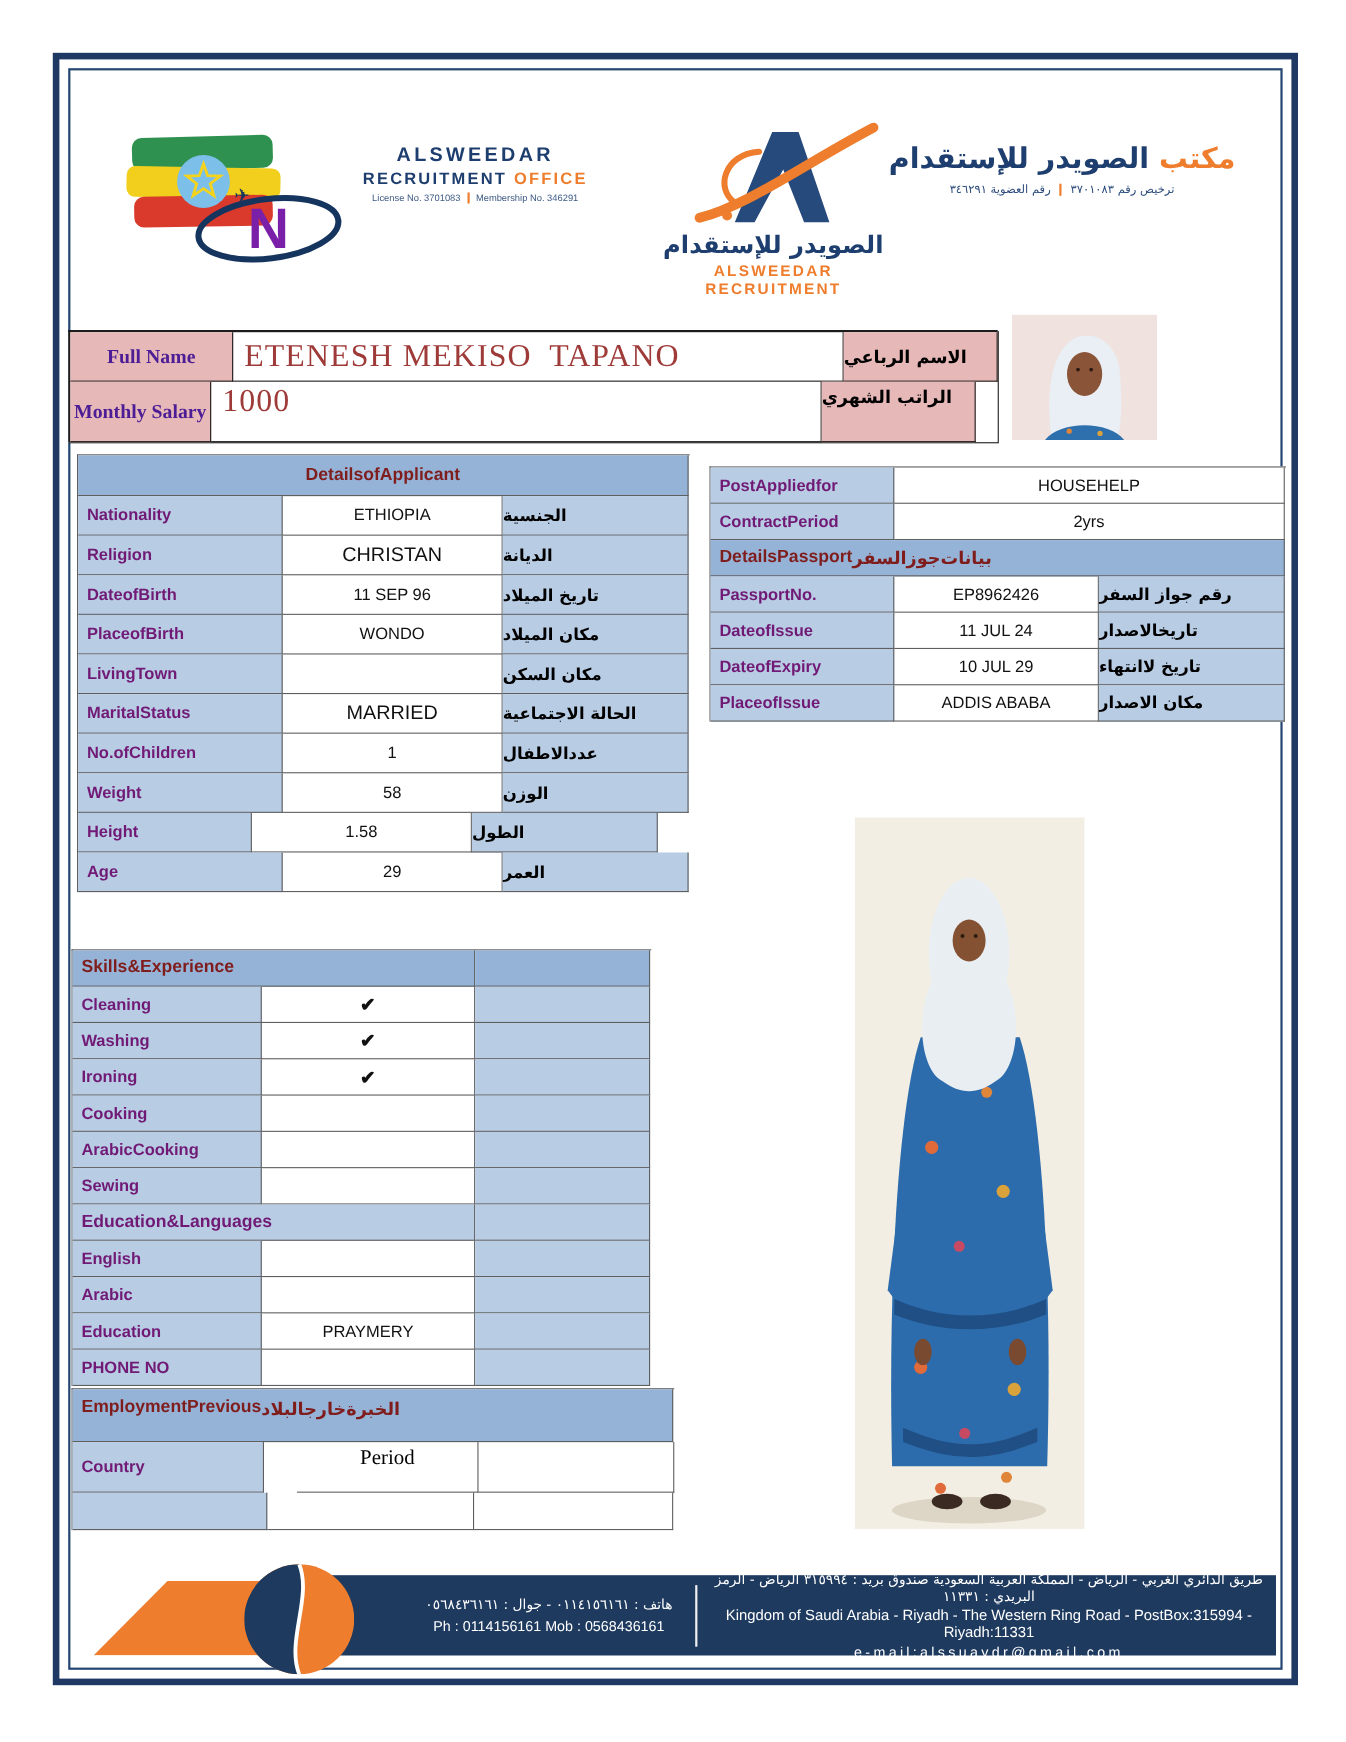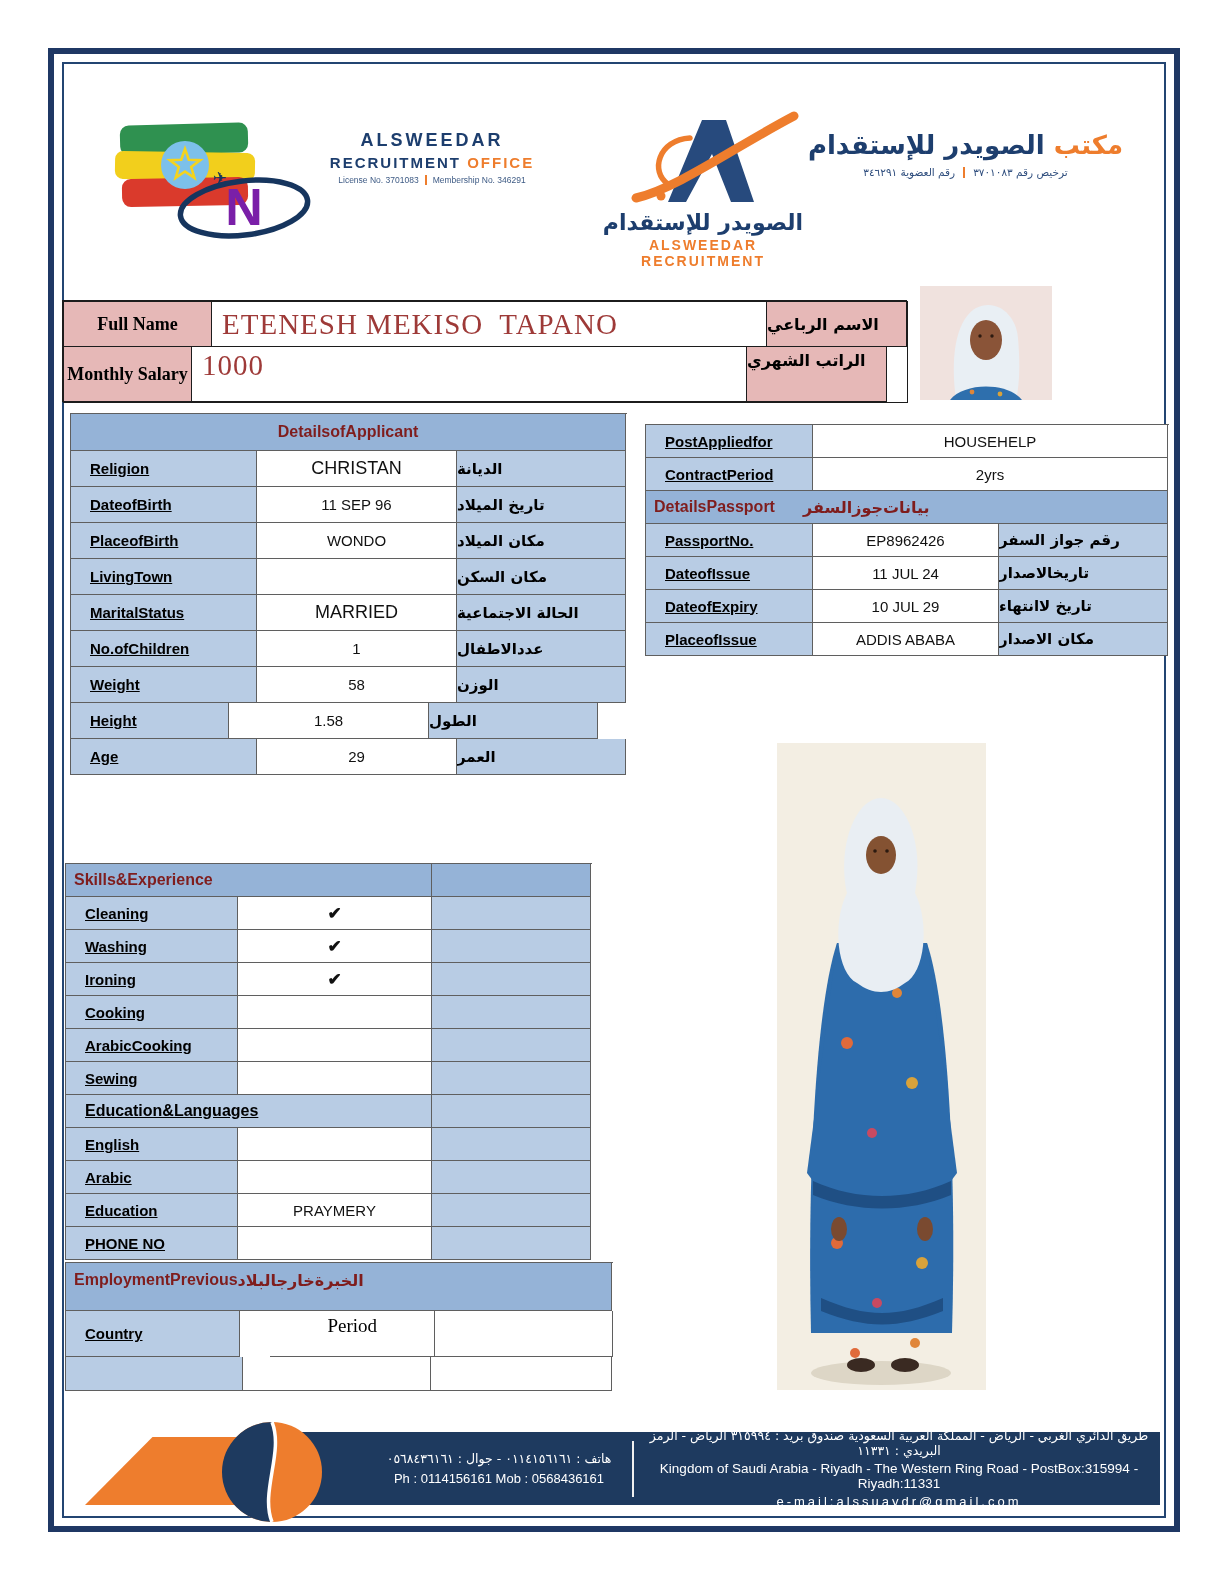--- a/index.html
+++ b/index.html
@@ -11,35 +11,35 @@
   .frame-inner{left:62px;top:62px;width:1100px;height:1452px;border:2px solid #234572;}
 
   
   .grid{position:absolute;background:#fff;border-top:1px solid #5f5f5f;border-left:1px solid #5f5f5f;}
   .row{display:flex;}
   .cell{box-sizing:border-box;border-right:1px solid #5f5f5f;border-bottom:1px solid #5f5f5f;
         display:flex;align-items:center;overflow:hidden;}
   .bg-mb{background:#95b3d7;}
   .bg-lb{background:#b8cce4;}
   .bg-pink{background:#e6b8b7;}
-  .lbl{font-weight:bold;font-size:15px;color:#000000;padding-left:19px;text-decoration:underline;}
+  .lbl{font-weight:bold;font-size:15px;color:#701a75;padding-left:8px;}
   .val{justify-content:center;font-size:15px;color:#111;}
   .val-big{font-size:18px;}
   .arx{justify-content:flex-end;padding-right:10px;font-weight:bold;font-size:15px;direction:rtl;}
   .ar{font-family:"DejaVu Sans",sans-serif;}
   .thead{font-weight:bold;font-size:16px;color:#7f1d1d;}
   .center{justify-content:center;}
   .check{font-size:17px;font-weight:bold;}
 
   
   .ntable{border-top:2px solid #1c1c1c;border-left:2px solid #1c1c1c;
           box-shadow:1px 1px 0 #1c1c1c;}
   .ntable .cell{border-right:1.5px solid #1c1c1c;border-bottom:1.5px solid #1c1c1c;}
   .serif{font-family:"Liberation Serif",serif;}
-  .nlabel{font-weight:bold;font-size:18px;justify-content:center;color:#000000;}
+  .nlabel{font-weight:bold;font-size:18px;justify-content:center;color:#4c1d95;}
   .big-name{font-size:29px;color:#9e3a38;padding-left:10px;white-space:pre;letter-spacing:1px;}
 
   
   .logo-text-left{text-align:center;color:#1d3e6e;}
   .lt1{font-size:18px;font-weight:bold;letter-spacing:3px;}
   .lt2{font-size:15px;font-weight:bold;letter-spacing:2px;margin-top:3px;}
   .lt2 .orange{color:#ee7d2d;}
   .lt3{font-size:8.5px;color:#3d5a84;margin-top:4px;display:flex;justify-content:center;gap:6px;align-items:flex-end;}
   .lt3 .vbar{display:inline-block;width:2px;height:10px;background:#ee7d2d;}
   .clogo{ text-align:center;}
@@ -152,20 +152,25 @@
         <circle cx="80" cy="108" r="2.4" fill="#d9a23a"></circle>
     </svg>
   </div>
 
   <div class="grid" style="left:70px;top:413px;width:556px;">
     <div class="row" style="height:37px;">
       <div class="cell bg-mb thead center" style="width:555px;">DetailsofApplicant</div>
     </div>
 
     <div class="row" style="height:36px;">
+      <div class="cell bg-lb lbl" style="width:186px;">Nationality</div>
+      <div class="cell val" style="width:200px;">ETHIOPIA</div>
+      <div class="cell bg-lb arx ar" style="width:169px;">الجنسية</div>
+    </div>
+    <div class="row" style="height:36px;">
       <div class="cell bg-lb lbl" style="width:186px;">Religion</div>
       <div class="cell val val-big" style="width:200px;">CHRISTAN</div>
       <div class="cell bg-lb arx ar" style="width:169px;">الديانة</div>
     </div>
     <div class="row" style="height:36px;">
       <div class="cell bg-lb lbl" style="width:186px;">DateofBirth</div>
       <div class="cell val" style="width:200px;">11 SEP 96</div>
       <div class="cell bg-lb arx ar" style="width:169px;">تاريخ الميلاد</div>
     </div>
     <div class="row" style="height:36px;">
@@ -208,21 +213,21 @@
   <div class="grid" style="left:645px;top:424px;width:523px;">
     <div class="row" style="height:33px;">
       <div class="cell bg-lb lbl" style="width:167px;">PostAppliedfor</div>
       <div class="cell val" style="width:355px;">HOUSEHELP</div>
     </div>
     <div class="row" style="height:33px;">
       <div class="cell bg-lb lbl" style="width:167px;">ContractPeriod</div>
       <div class="cell val" style="width:355px;">2yrs</div>
     </div>
     <div class="row" style="height:33px;">
-      <div class="cell bg-mb thead" style="width:522px;padding-left:8px;gap:28px;">
+      <div class="cell bg-mb thead" style="width:522px;padding-left:8px;">
         <span>DetailsPassport</span>
           <span class="ar">بيانات‌جوزالسفر</span>
       </div>
     </div>
     <div class="row" style="height:33px;">
       <div class="cell bg-lb lbl" style="width:167px;">PassportNo.</div>
       <div class="cell val" style="width:186px;">EP8962426</div>
       <div class="cell bg-lb arx ar" style="width:169px;">رقم جواز السفر</div>
     </div>
     <div class="row" style="height:33px;">

